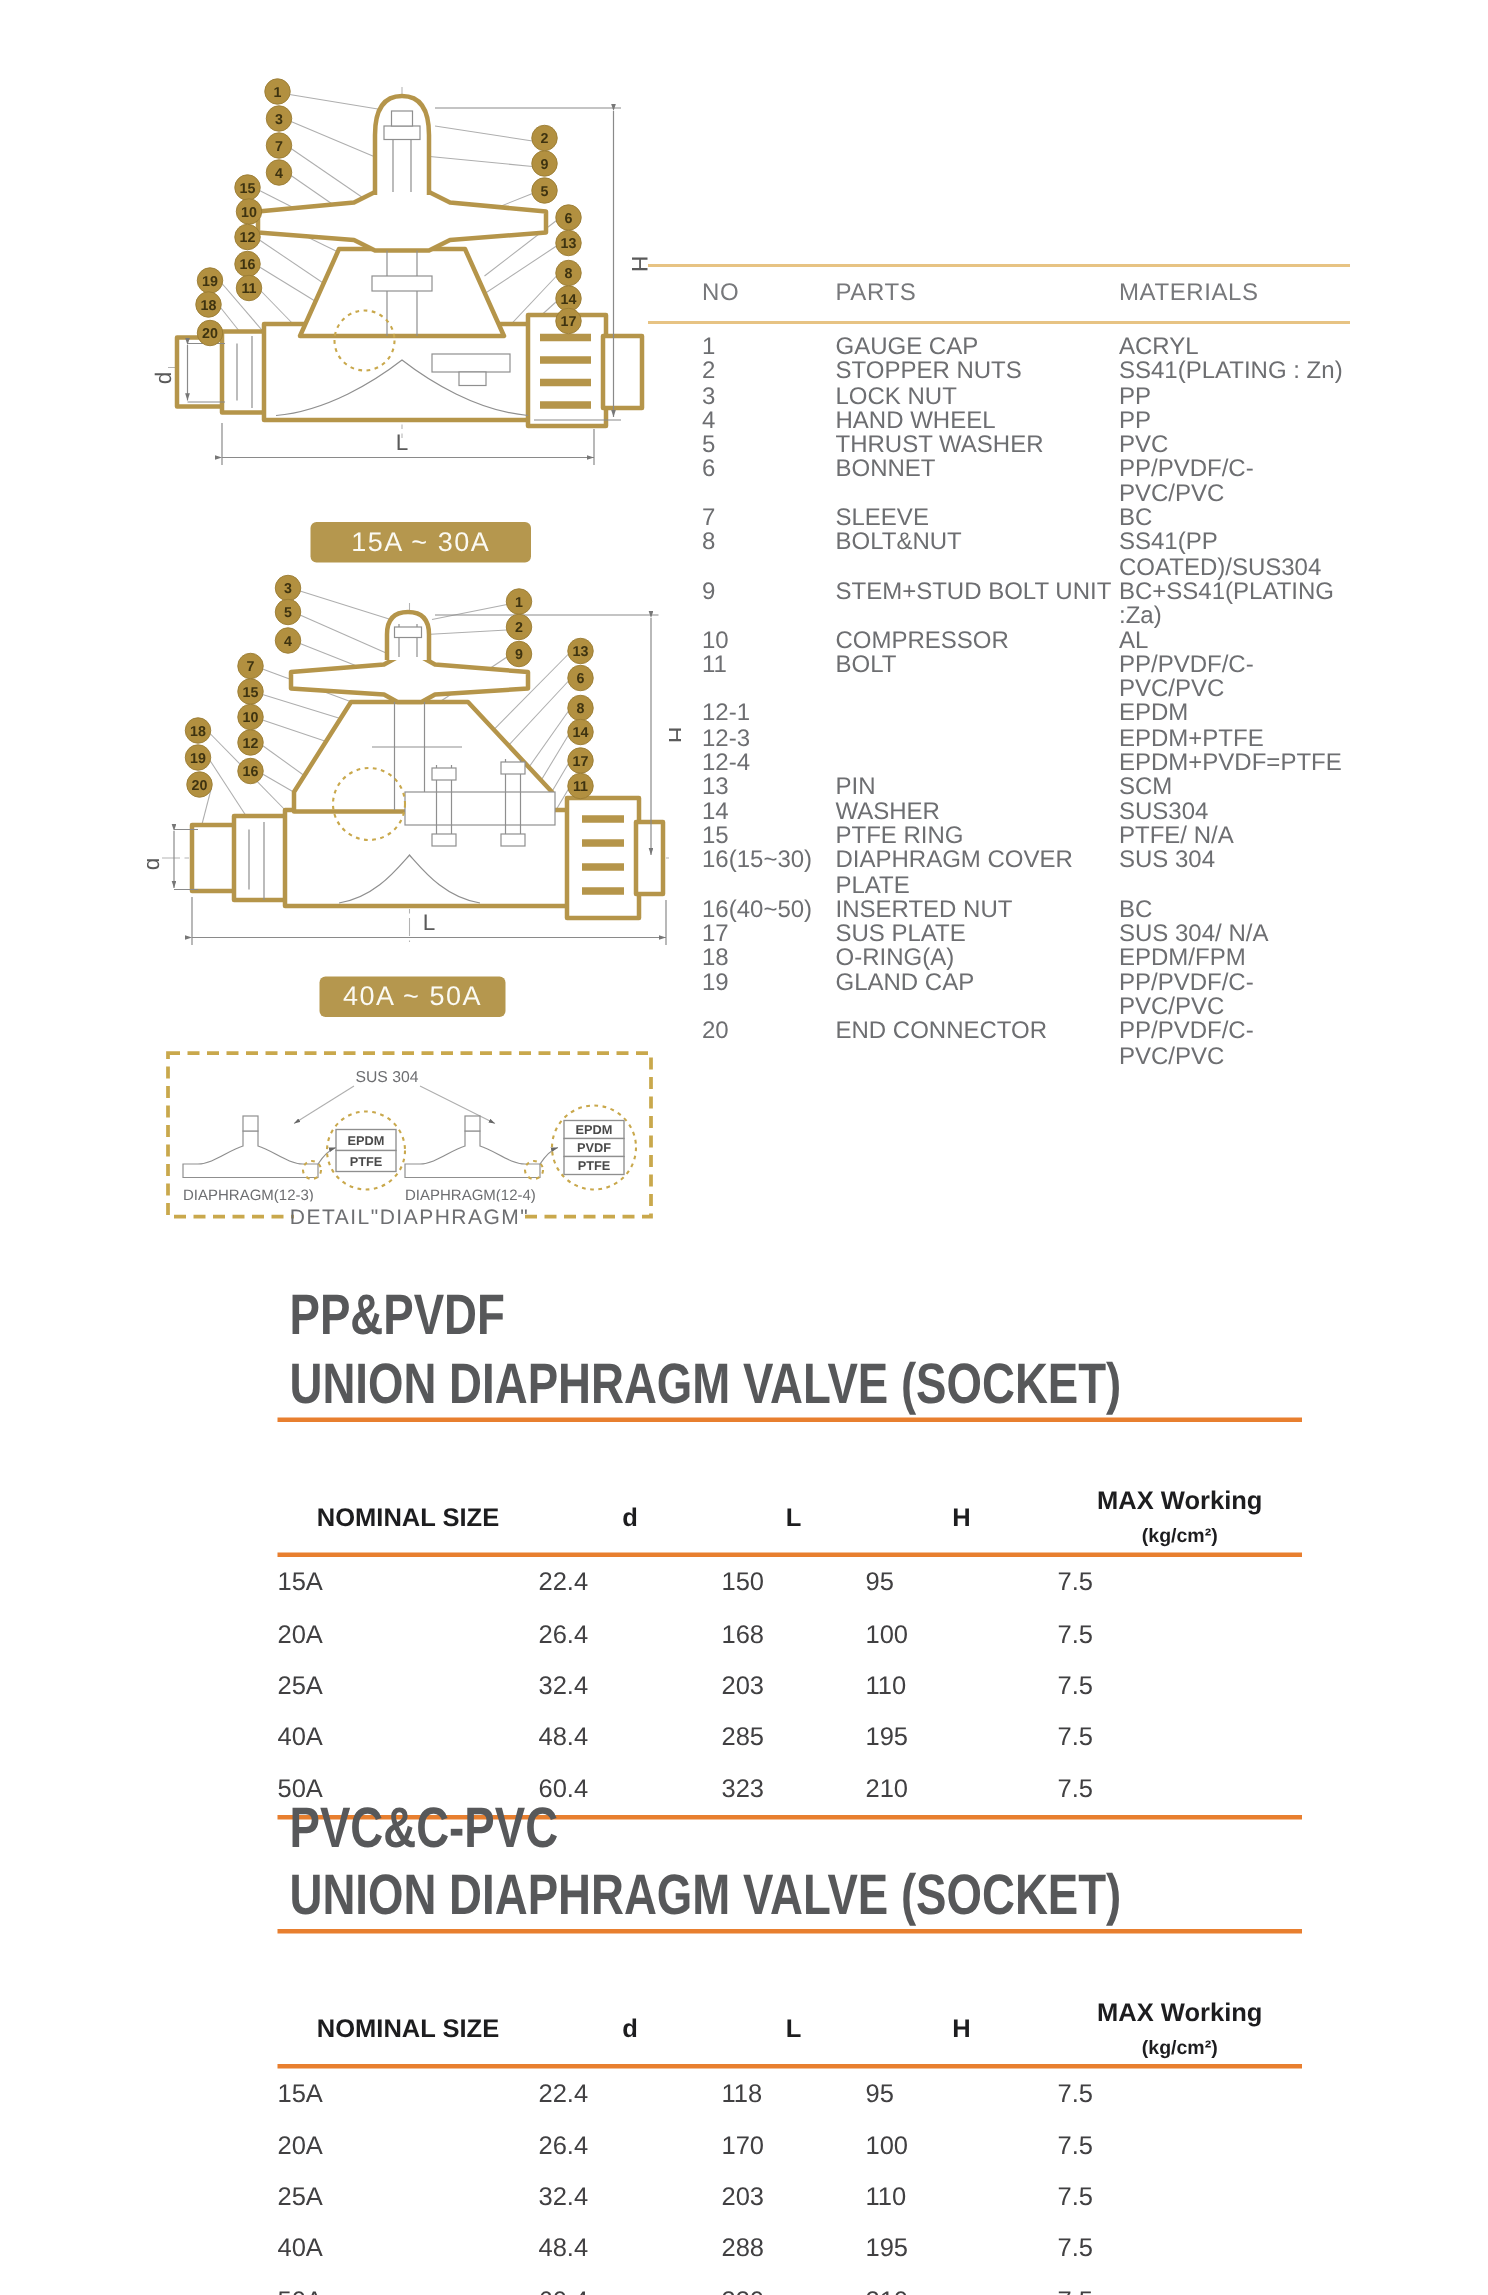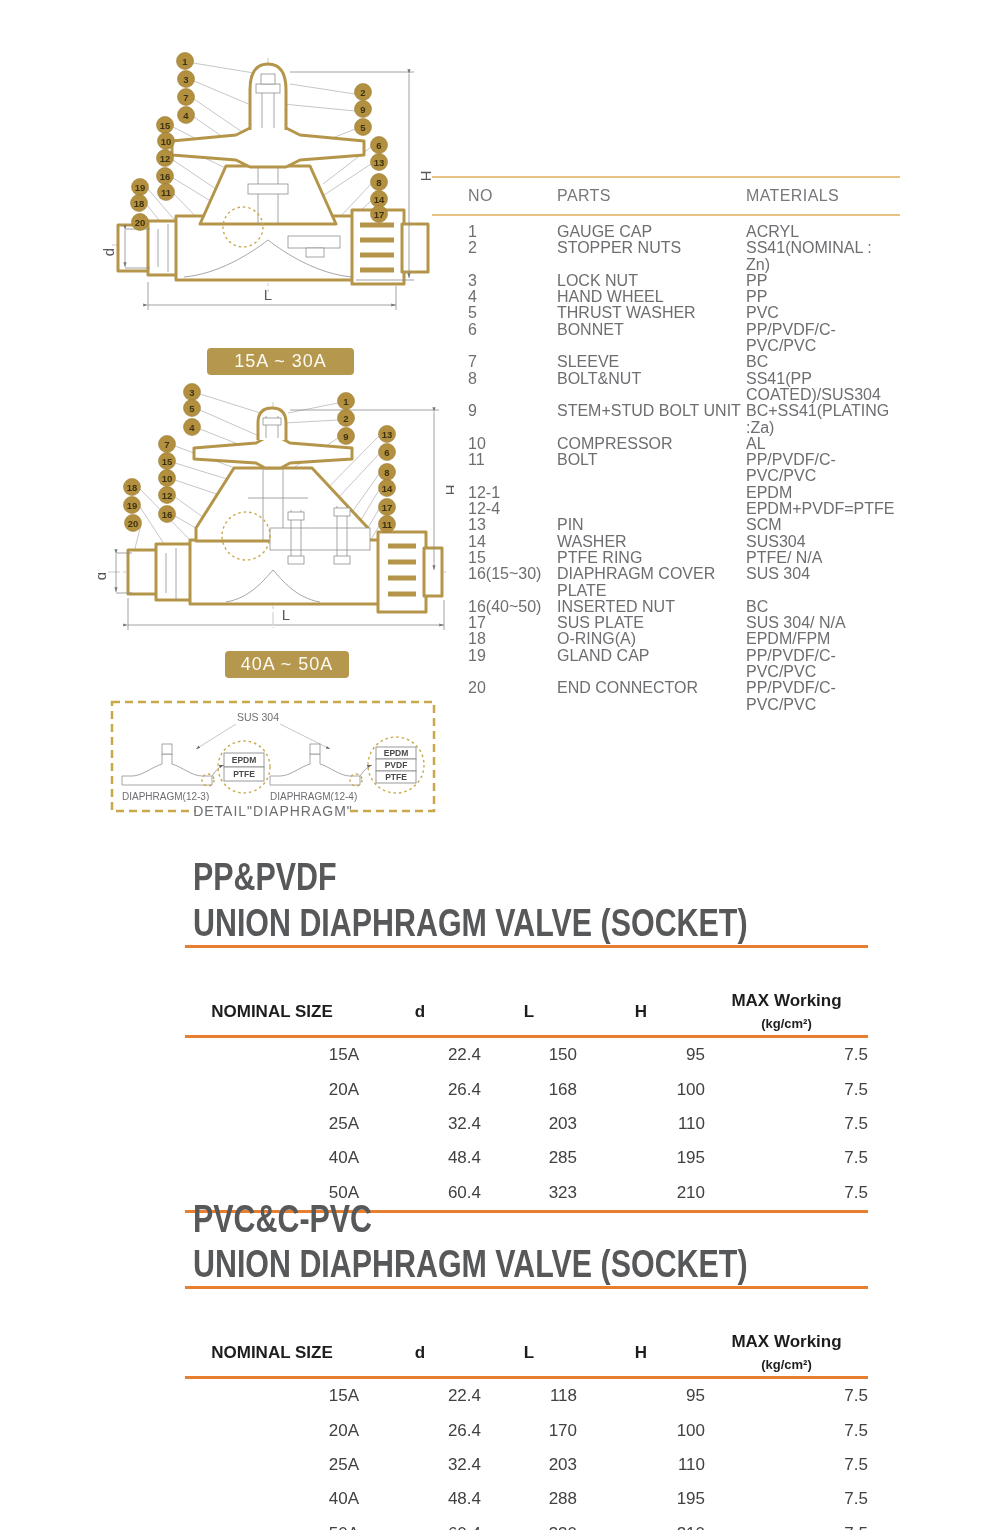--- a/index.html
+++ b/index.html
@@ -56,21 +56,21 @@
   .dtable { position:absolute; left:185px; width:683px; }
   .rule { height:3px; background:#e87f2f; }
   .dhead { display:grid; grid-template-columns:174px 122px 96px 128px 1fr; align-items:center; min-height:47px;margin-top:40px; }
   .hcell { text-align:center; font-weight:bold; font-size:17px; color:#1d1d1f; }
   .maxw { line-height:1.25; }
   .maxw .unit { font-size:13px; }
   .drow {
     display:grid; grid-template-columns:174px 122px 96px 128px 1fr;
     height:34.4px; align-items:center; font-size:17px; color:#414042;
   }
-  .drow span { text-align:right; }
+  .drow span { text-align:left; }
 </style>
 </head>
 <body>
 
 <div id="canvas">
 
   <svg class="abs" style="left:98px;top:44px" width="342" height="322" viewBox="0 0 342 322">
     <defs>
       <marker id="a1" markerWidth="7" markerHeight="5" refX="6" refY="2" orient="auto">
         <path d="M0,0 L6,2 L0,4 Z" fill="#777"></path>
@@ -230,21 +230,21 @@
     <div class="bd">
 
     <div class="prow">
           <span>1</span>
           <span>GAUGE CAP</span>
           <span>ACRYL</span>
         </div>
         <div class="prow">
           <span>2</span>
           <span>STOPPER NUTS</span>
-          <span>SS41(NOMINAL : Zn)</span>
+          <span>SS41(PLATING : Zn)</span>
         </div>
         <div class="prow">
           <span>3</span>
           <span>LOCK NUT</span>
           <span>PP</span>
         </div>
         <div class="prow">
           <span>4</span>
           <span>HAND WHEEL</span>
           <span>PP</span>
@@ -281,20 +281,25 @@
         </div>
         <div class="prow">
           <span>11</span>
           <span>BOLT</span>
           <span>PP/PVDF/C-PVC/PVC</span>
         </div>
         <div class="prow">
           <span>12-1</span>
           <span></span>
           <span>EPDM</span>
+        </div>
+        <div class="prow">
+          <span>12-3</span>
+          <span></span>
+          <span>EPDM+PTFE</span>
         </div>
         <div class="prow">
           <span>12-4</span>
           <span></span>
           <span>EPDM+PVDF=PTFE</span>
         </div>
         <div class="prow">
           <span>13</span>
           <span>PIN</span>
           <span>SCM</span>
@@ -486,21 +491,21 @@
       <g class="co" transform="translate(289,129)">
           <circle r="8.5"></circle>
           <text y="3.5">17</text>
         </g>
       <g class="co" transform="translate(289,146)">
           <circle r="8.5"></circle>
           <text y="3.5">11</text>
         </g>
     </g>
   </svg>
-  <div class="size-label" style="left:225px;top:651px;width:124px">40A ~ 50A</div>
+  <div class="size-label" style="left:213px;top:651px;width:124px">40A ~ 50A</div>
 
   <svg class="abs" style="left:108px;top:697px" width="330" height="131" viewBox="0 0 330 131">
     <defs>
       <marker id="a3" markerWidth="7" markerHeight="5" refX="6" refY="2" orient="auto">
         <path d="M0,0 L6,2 L0,4 Z" fill="#666"></path>
       </marker>
     </defs>
     <rect class="dash" x="4" y="5" width="322" height="109"></rect>
     <text class="sus" x="150" y="24">SUS 304</text>
     <path class="ld" d="M128,27 L88,52" marker-end="url(#a3)"></path>

